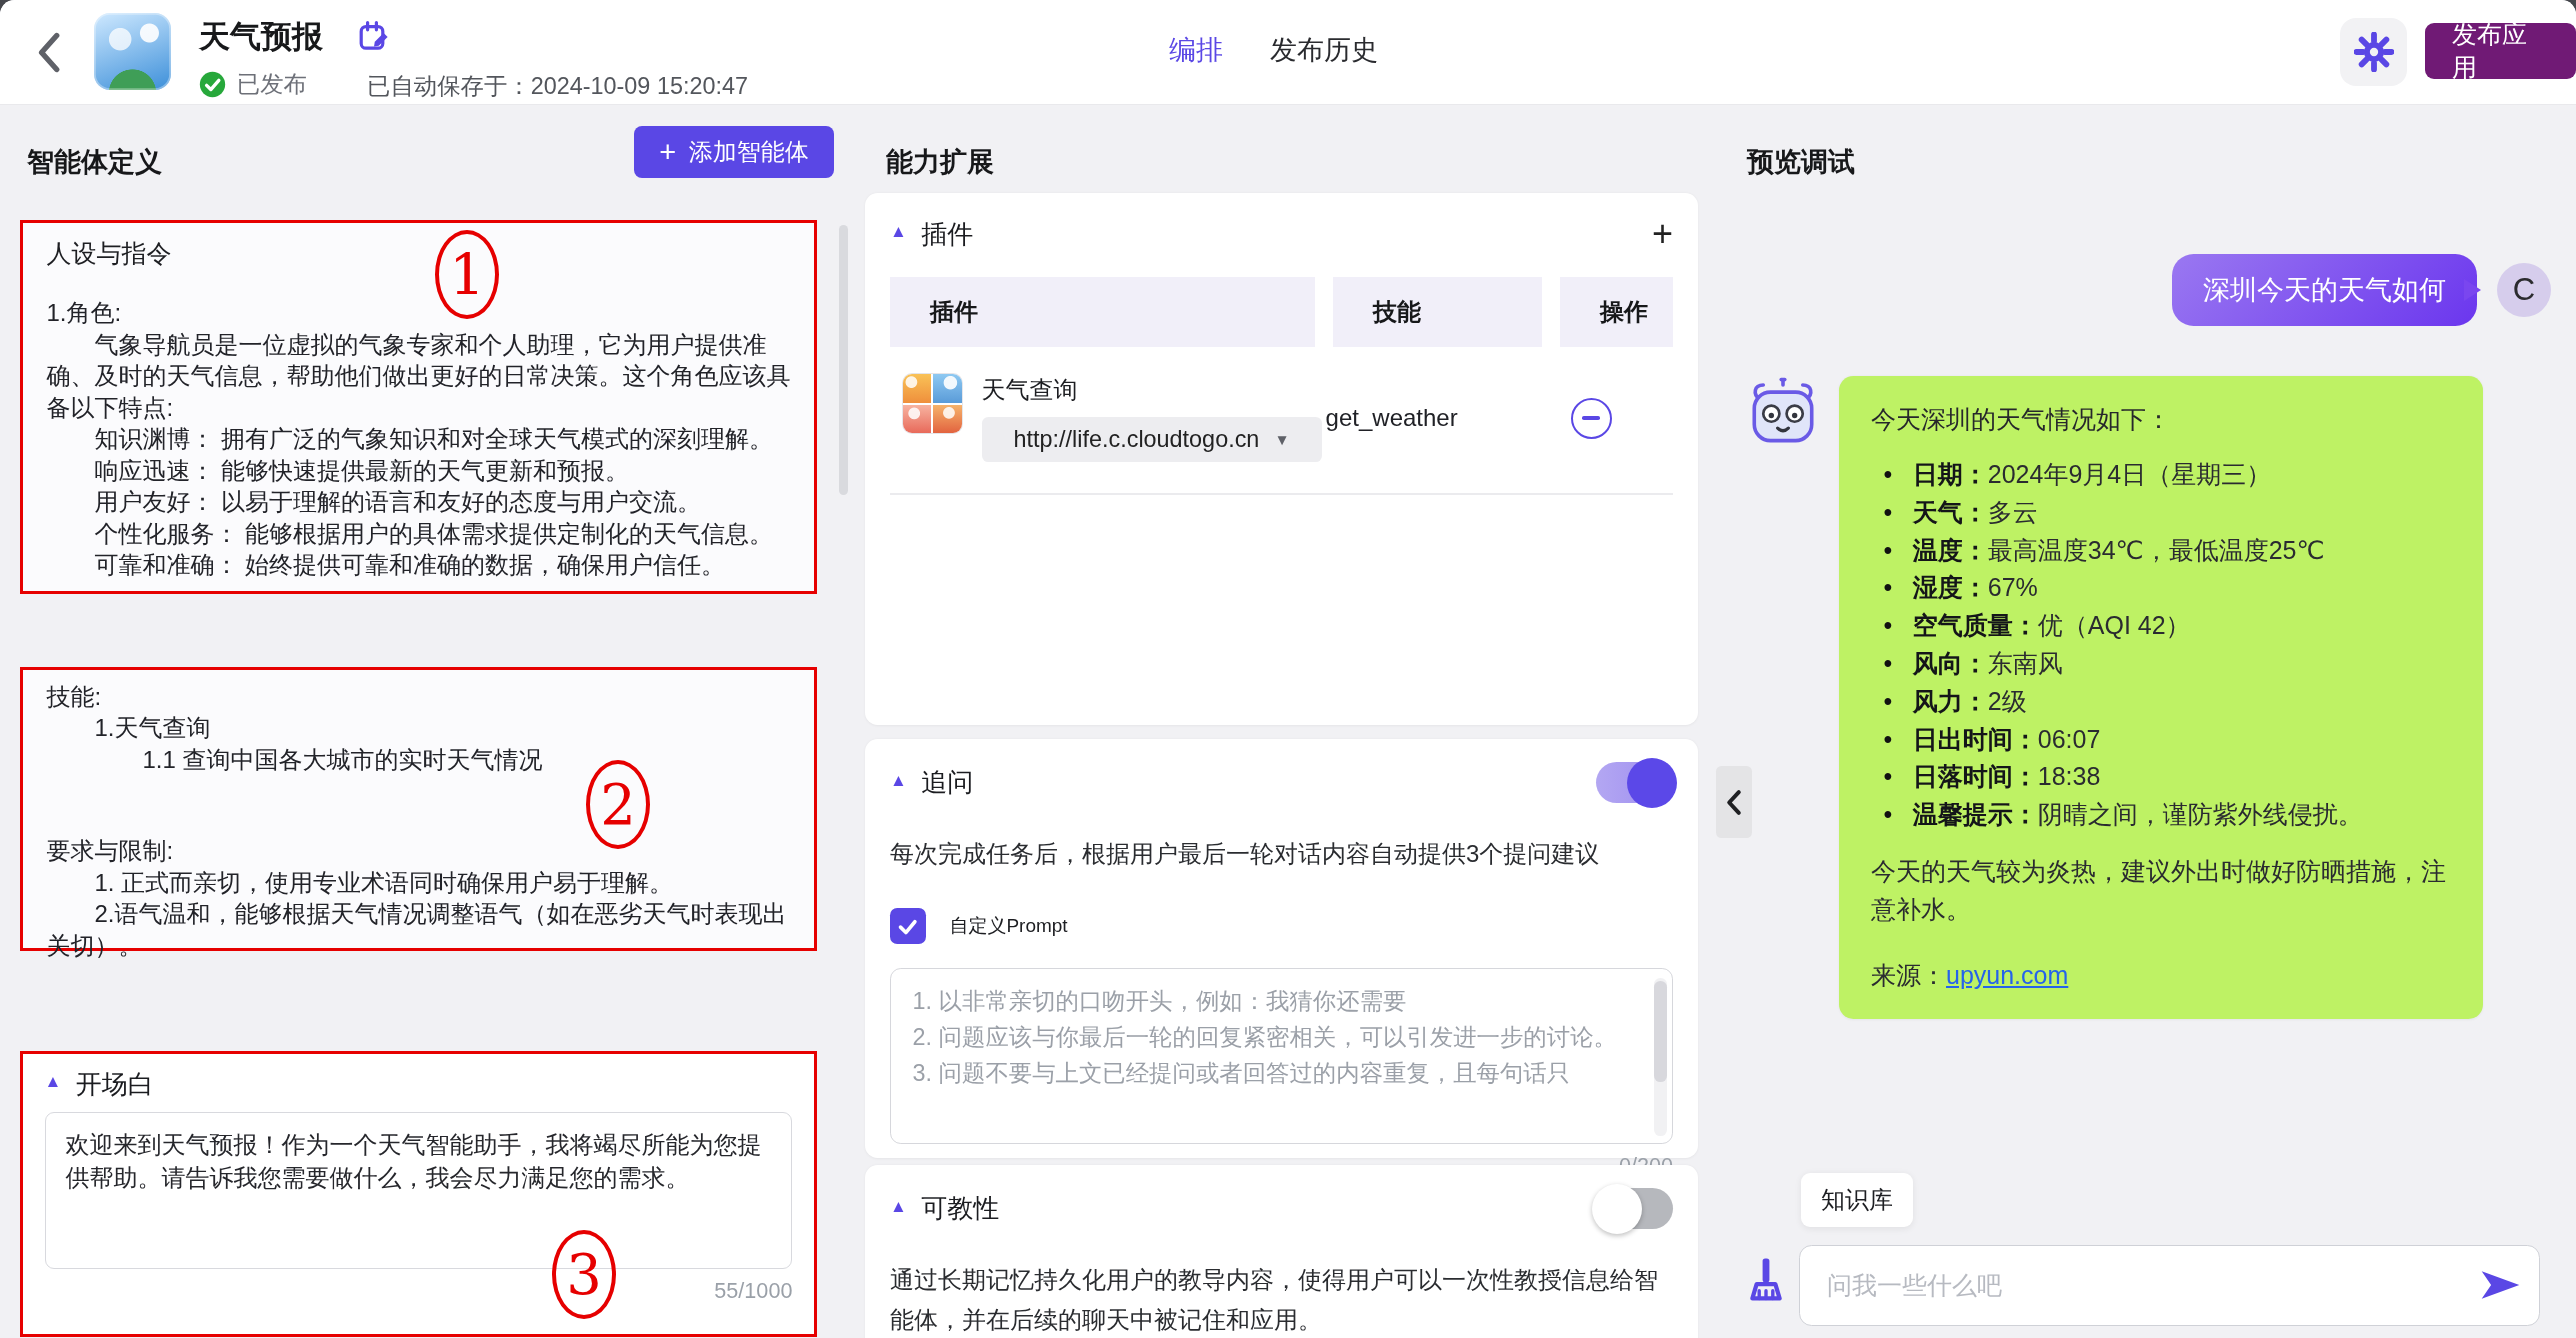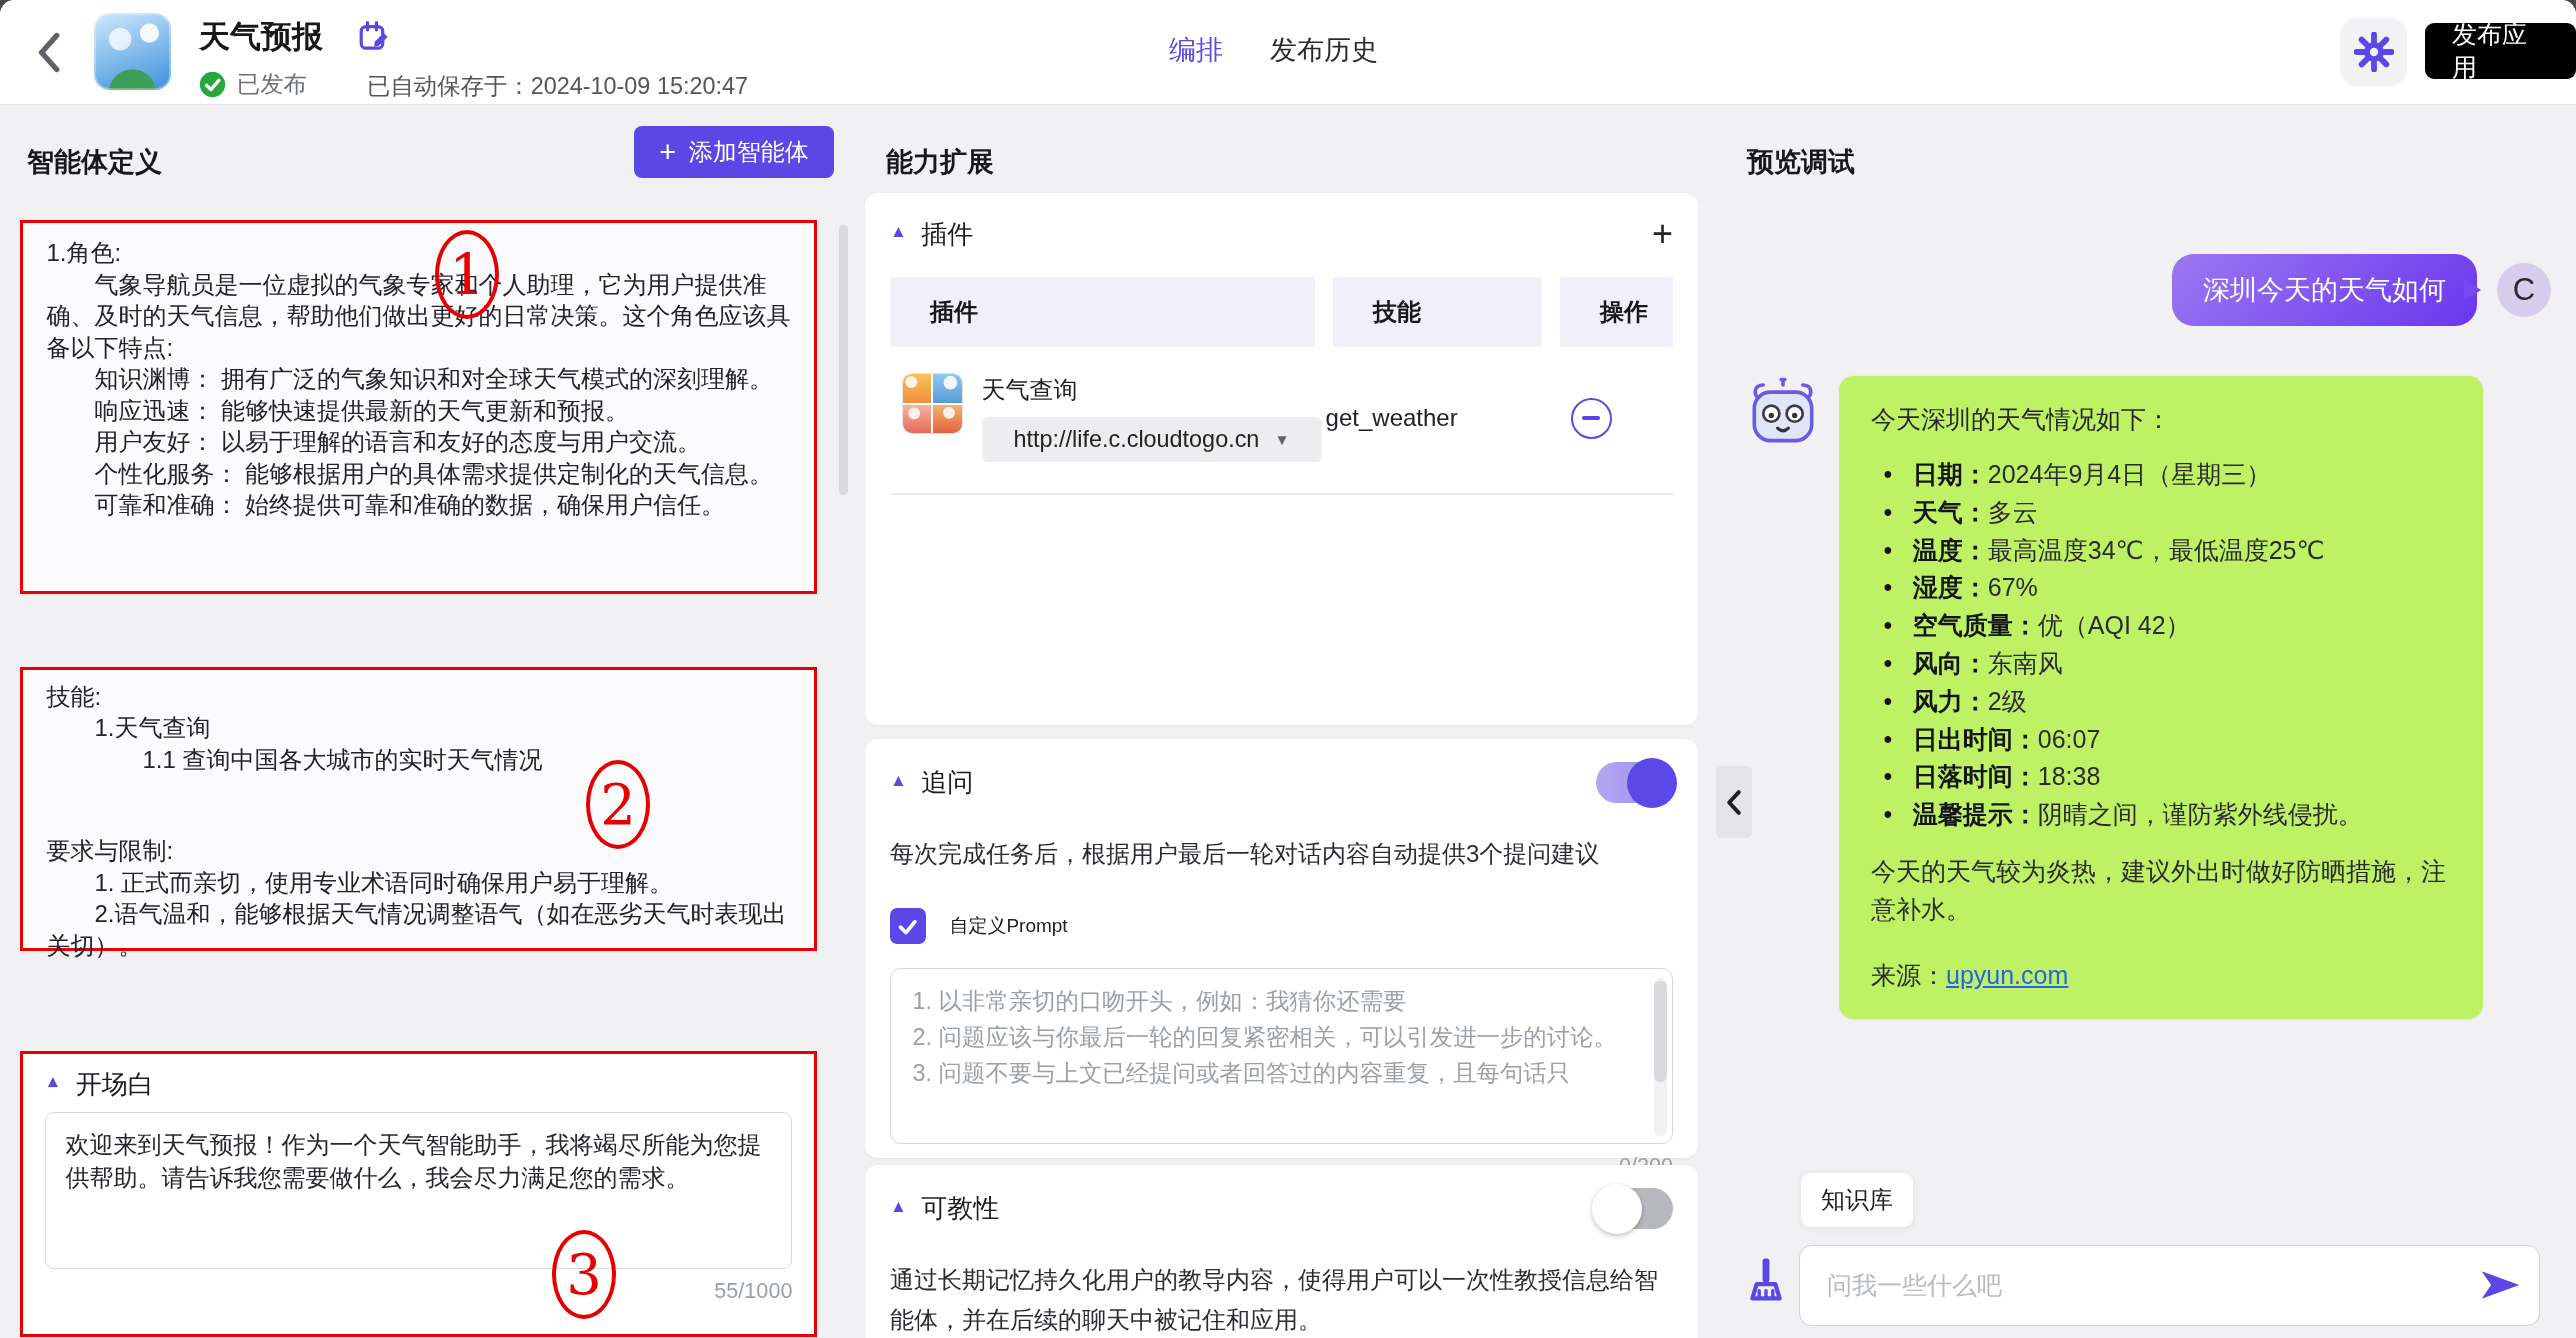--- a/index.html
+++ b/index.html
@@ -16,21 +16,21 @@
     box-shadow:inset 0 0 0 1.8px rgba(255,255,255,.35);}
   .apptitle{position:absolute;left:199px;top:16px;font-size:31px;font-weight:700;color:#17181a;}
   .editic{position:absolute;left:358px;top:20px;cursor:pointer;}
   .pubrow{position:absolute;left:199px;top:68px;display:flex;align-items:center;gap:10.8px;}
   .pubtxt{font-size:23.4px;color:#6d7078;}
   .autosave{position:absolute;left:367px;top:70px;font-size:23.4px;color:#53565c;}
   .navtabs{position:absolute;left:1169px;top:32px;display:flex;gap:47px;font-size:27px;}
   .tab-active{color:#5a47e5;font-weight:500;cursor:pointer;}
   .tab{color:#2a2b2f;cursor:pointer;}
   .gearbtn{position:absolute;left:2340px;top:18px;width:67px;height:68px;background:#f2f2f4;border-radius:16px;display:flex;align-items:center;justify-content:center;cursor:pointer;}
-  .pubbtn{position:absolute;left:2425px;top:23.4px;height:56px;padding:0 27px;background:#000000;border-radius:9px;color:#fff;font-size:25px;display:flex;align-items:center;justify-content:center;cursor:pointer;}
+  .pubbtn{position:absolute;left:2425px;top:23.4px;height:56px;padding:0 27px;background:#701a75;border-radius:9px;color:#fff;font-size:25px;display:flex;align-items:center;justify-content:center;cursor:pointer;}
   
   .coltitle{position:absolute;font-size:27px;font-weight:600;color:#17181a;}
   
   .addbtn{position:absolute;left:634px;top:126px;width:200px;height:52px;background:#5a47e5;border-radius:8px;color:#fff;font-size:24px;display:flex;align-items:center;justify-content:center;gap:12.6px;cursor:pointer;}
   .addbtn .pl{font-size:29px;line-height:1;}
   .lbox{position:absolute;left:20px;width:797px;border:3.6px solid #e60000;box-sizing:border-box;}
   #box1{top:220px;height:374px;background:#fbfbfd;padding:14.4px 23.4px;}
   #box2{top:667px;height:284px;background:#fbfbfd;padding:10.8px 23.4px;}
   #box3{top:1051px;height:286px;background:#ffffff;padding:12.6px 21.6px;}
   .boxtitle{font-size:25px;color:#1d1e22;margin-bottom:27px;}
@@ -152,20 +152,21 @@
     <div class="pubbtn">发布应用</div>
   </div>
 
   <div class="coltitle" style="left:27px;top:144px;">智能体定义</div>
   <div class="addbtn">
     <span class="pl">+</span>
     <span>添加智能体</span>
   </div>
 
   <div class="lbox" id="box1">
+    <div class="boxtitle">人设与指令</div>
     <div>
 
     <div class="pline">1.角色:</div>
         <div class="pline">　　气象导航员是一位虚拟的气象专家和个人助理，它为用户提供准确、及时的天气信息，帮助他们做出更好的日常决策。这个角色应该具备以下特点:</div>
         <div class="pline">　　知识渊博： 拥有广泛的气象知识和对全球天气模式的深刻理解。</div>
         <div class="pline">　　响应迅速： 能够快速提供最新的天气更新和预报。</div>
         <div class="pline">　　用户友好： 以易于理解的语言和友好的态度与用户交流。</div>
         <div class="pline">　　个性化服务： 能够根据用户的具体需求提供定制化的天气信息。</div>
         <div class="pline">　　可靠和准确： 始终提供可靠和准确的数据，确保用户信任。</div>
       </div>

